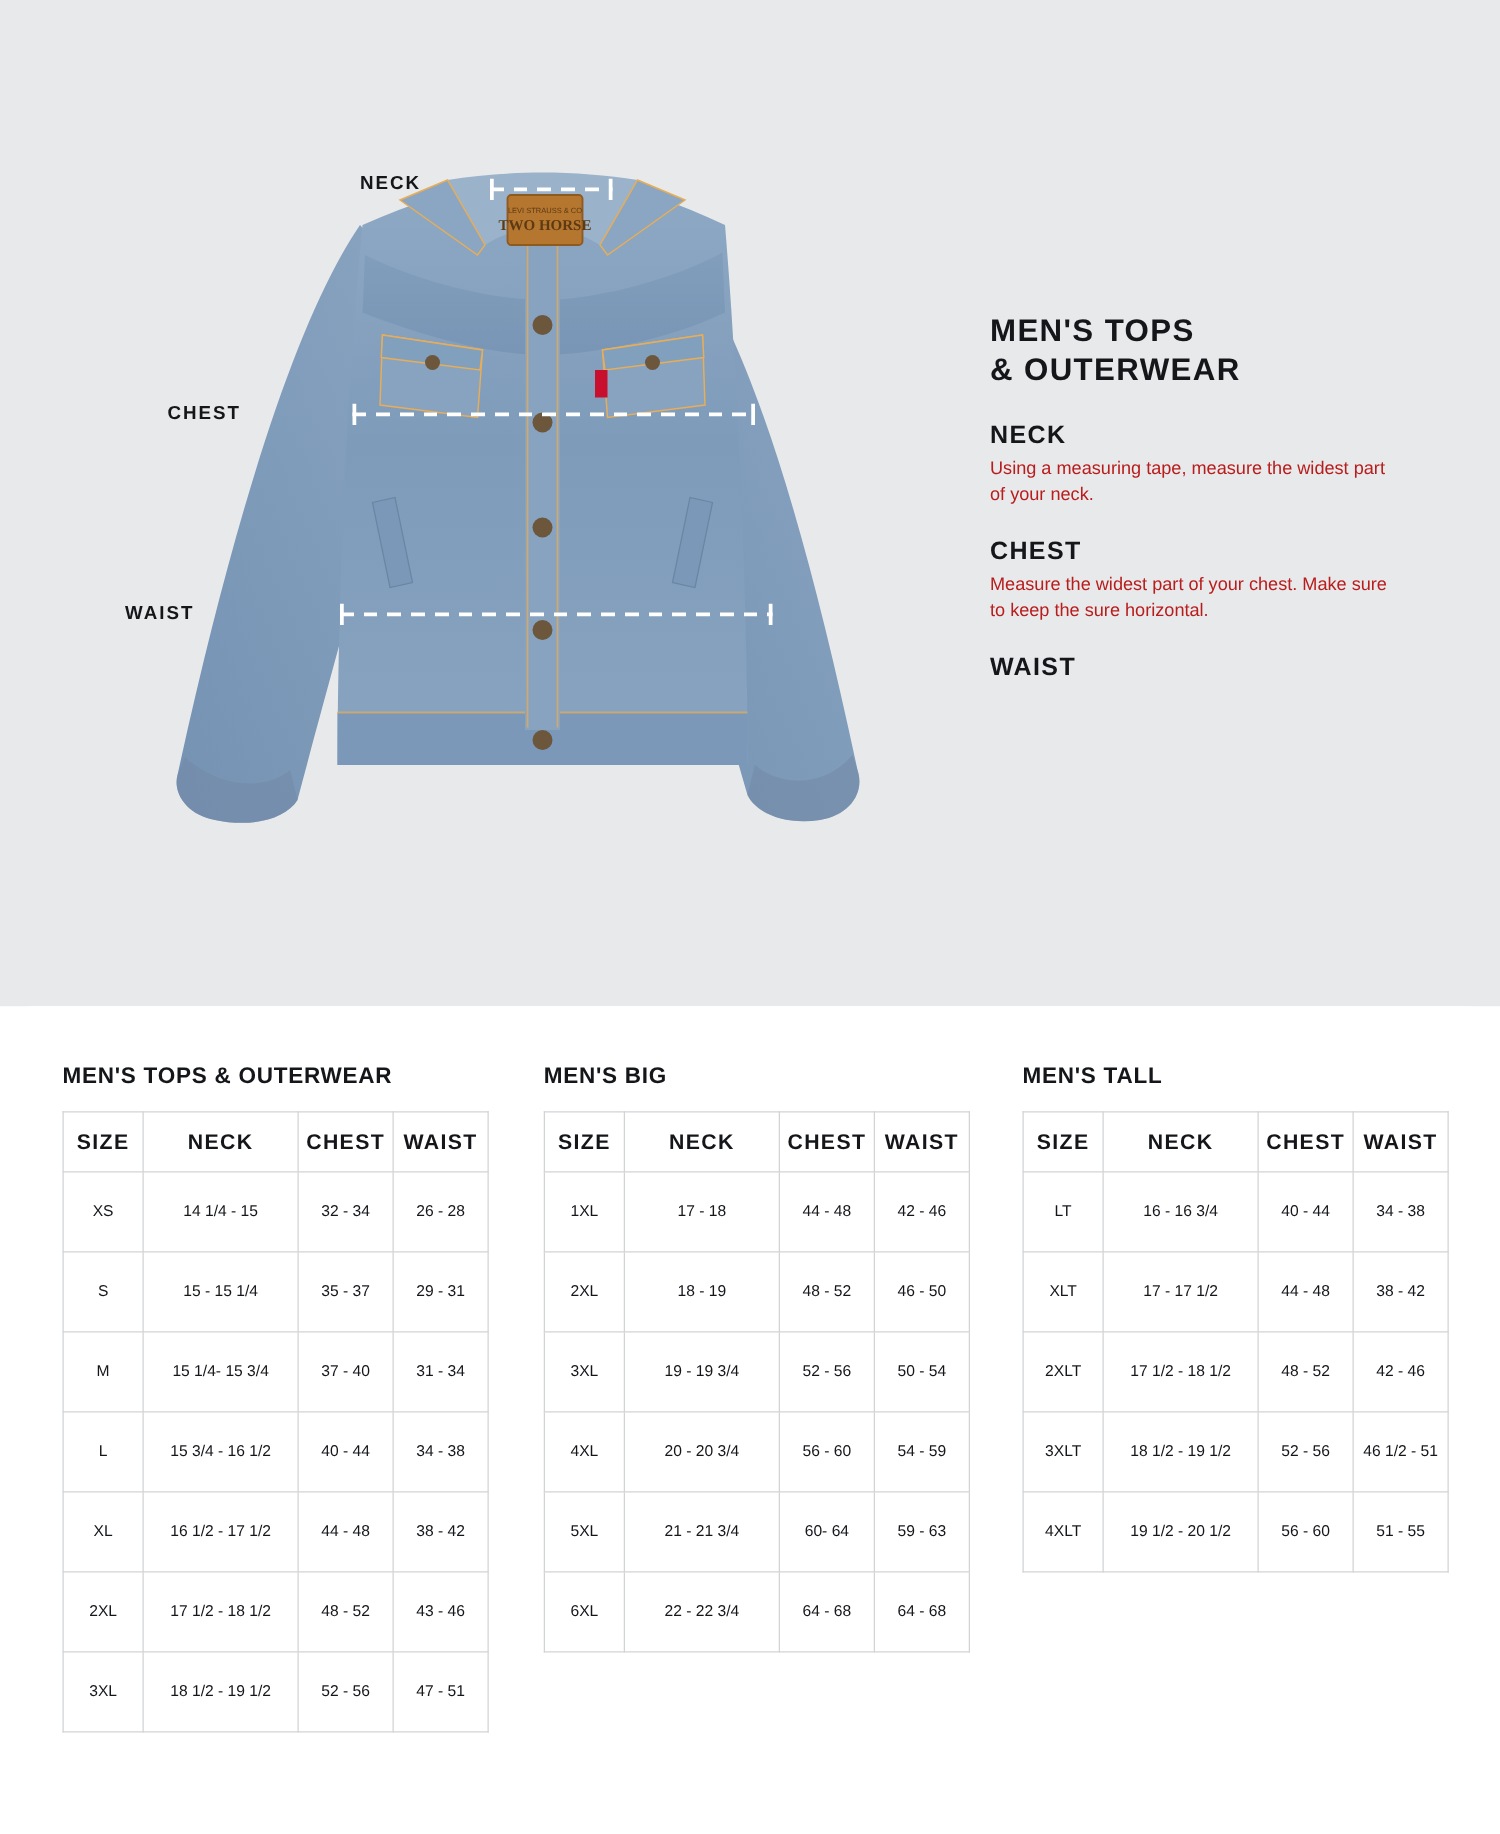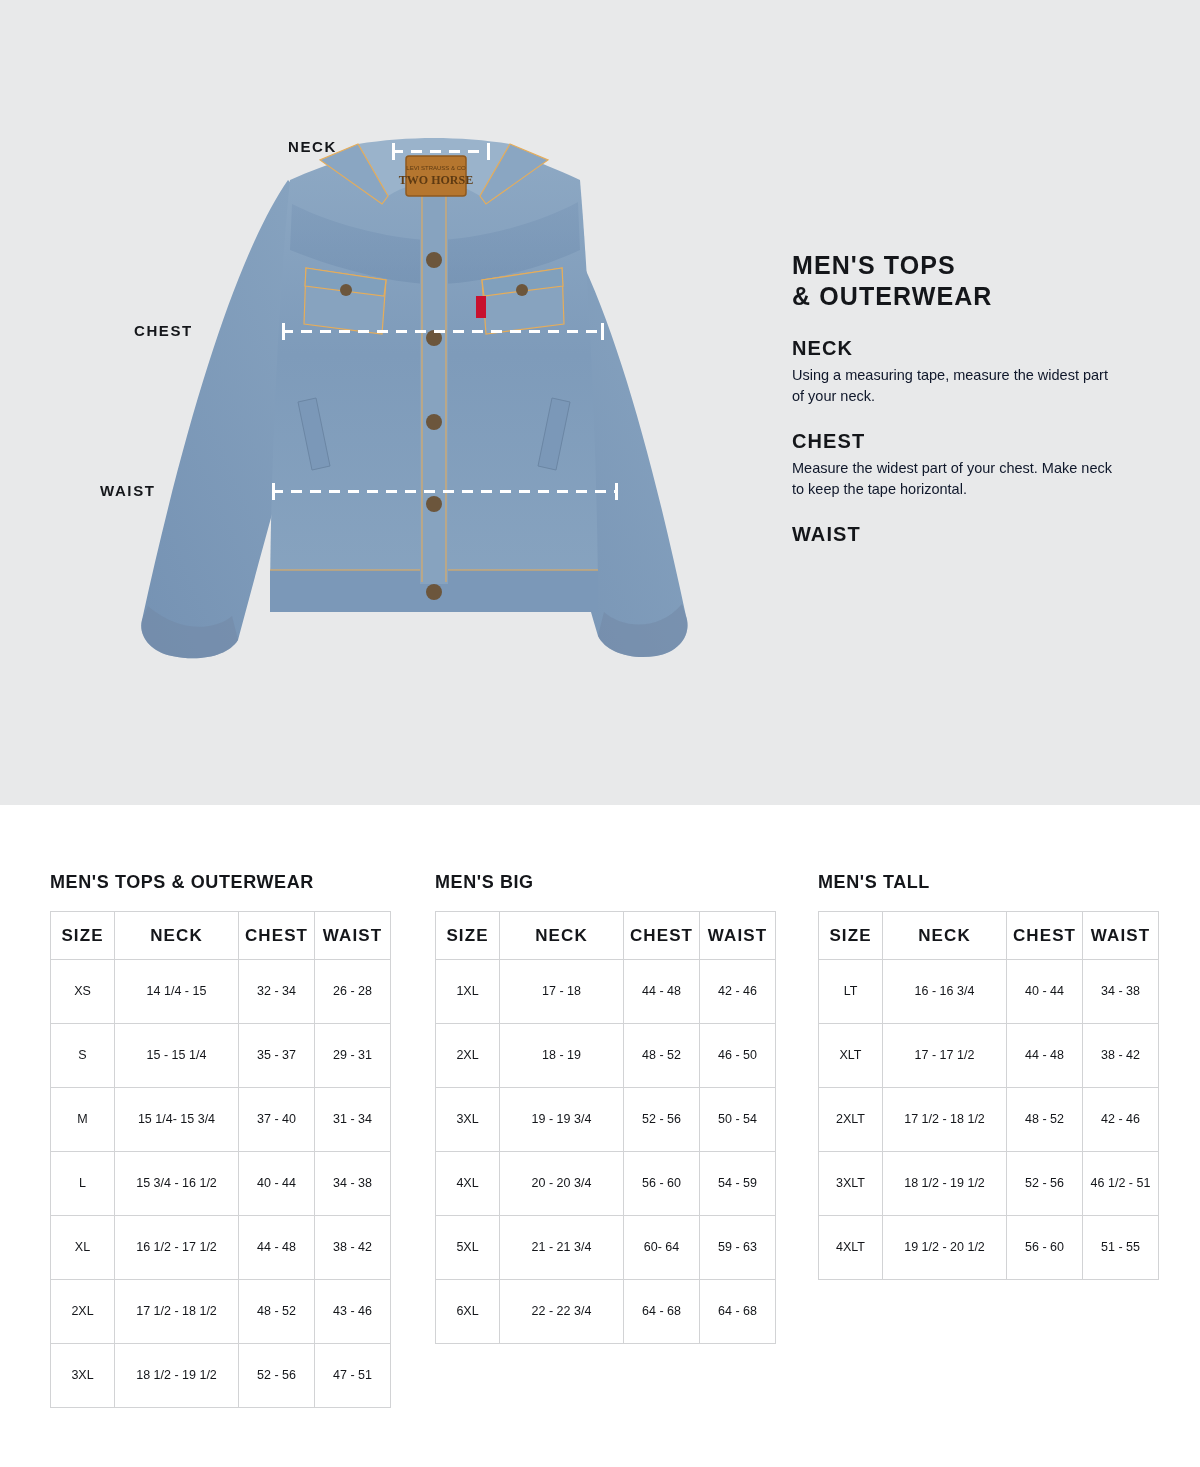--- a/index.html
+++ b/index.html
@@ -66,27 +66,27 @@
     margin: 0 0 26px 0;
     font-size: 25px; font-weight: bold; line-height: 1.22;
     letter-spacing: 1.1px;
   }
   .copy h2 {
     margin: 0 0 5px 0;
     font-size: 20px; font-weight: bold; letter-spacing: 1.1px;
   }
   .copy p {
     margin: 0 0 24px 0;
-    font-size: 14.5px; line-height: 1.42; color: #0f172a;
+    font-size: 14.5px; line-height: 1.42; color: #b91c1c;
   }
   .copy p:last-child { margin-bottom: 0; }
 
   
   .tables {
-    position: absolute; top: 827px; left: 0;
+    position: absolute; top: 805px; left: 0;
     width: 1200px; height: 528px;
     background: #ffffff;
     border-radius: 26px;
   }
   .tbl-block { position: absolute; top: 45px; }
   .tbl-block.b1 { left: 50px;  width: 330px; }
   .tbl-block.b2 { left: 435px; width: 330px; }
   .tbl-block.b3 { left: 818px; width: 330px; }
 
   .tbl-title {
@@ -214,21 +214,21 @@
     <div class="copy">
       <h1>
         <span>MEN'S TOPS</span><br>
         <span>&amp; OUTERWEAR</span>
       </h1>
 
       <h2>NECK</h2>
       <p>Using a measuring tape, measure the widest part of your neck.</p>
 
       <h2>CHEST</h2>
-      <p>Measure the widest part of your chest. Make neck to keep the tape horizontal.</p>
+      <p>Measure the widest part of your chest. Make sure to keep the sure horizontal.</p>
 
       <h2>WAIST</h2>
     </div>
   </div>
 
   <div class="tables">
 
     <div class="tbl-block b1">
       <h3 class="tbl-title">MEN'S TOPS &amp; OUTERWEAR</h3>
       <table>

